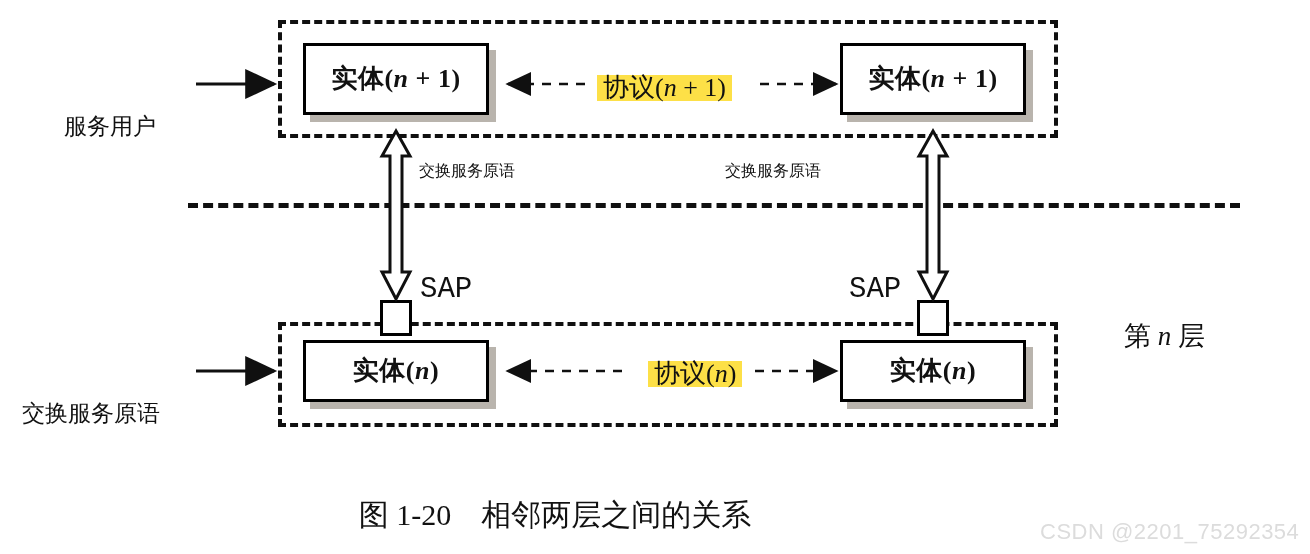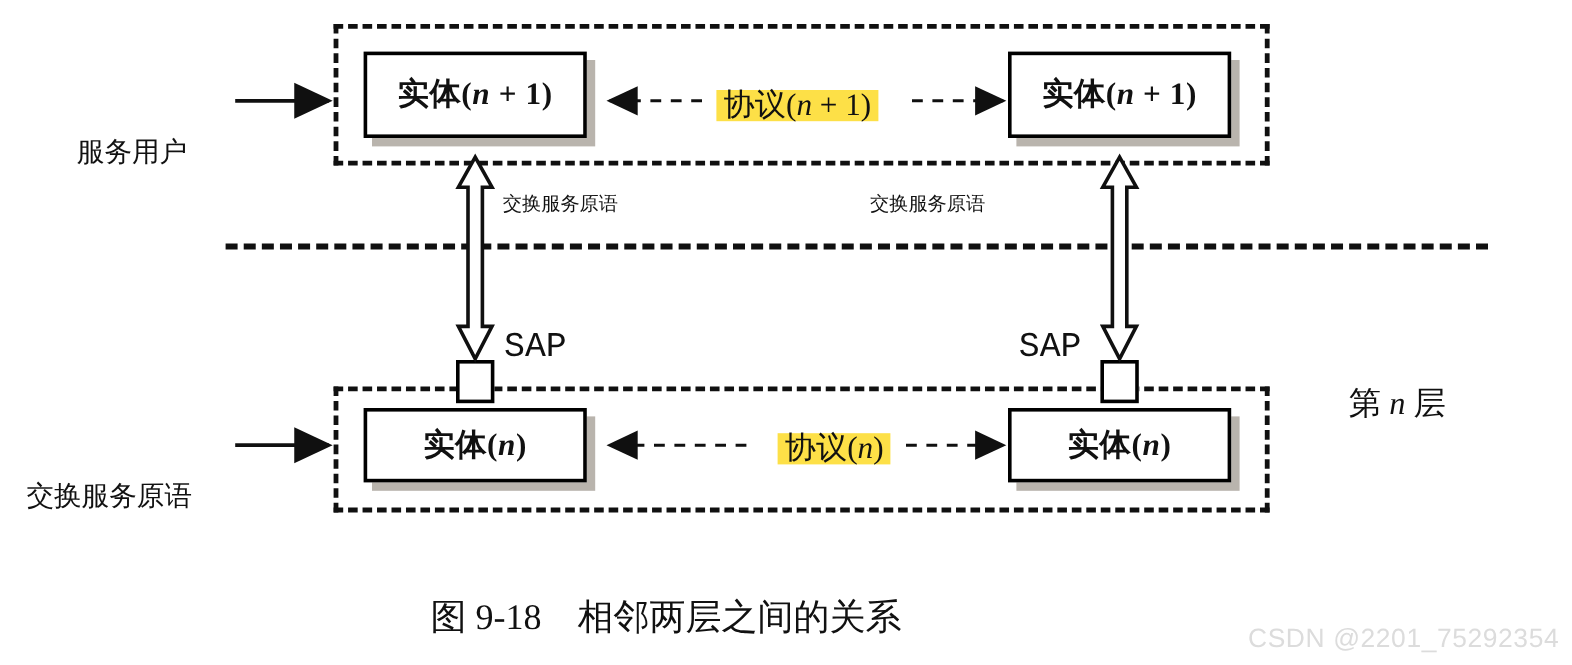--- a/index.html
+++ b/index.html
@@ -243,17 +243,17 @@
 
     <g>
       <path d="M396,131 L410,156 L402,156 L402,272 L410,272 L396,299 L382,272 L390,272 L390,156 L382,156 Z" fill="#ffffff" stroke="#101010" stroke-width="3"></path>
     </g>
 
     <g>
       <path d="M933,131 L947,156 L939,156 L939,272 L947,272 L933,299 L919,272 L927,272 L927,156 L919,156 Z" fill="#ffffff" stroke="#101010" stroke-width="3"></path>
     </g>
   </svg>
 
-  <div id="figure-caption">图 9-18　相邻两层之间的关系</div>
+  <div id="figure-caption">图 1-20　相邻两层之间的关系</div>
 
   <div id="watermark">CSDN @2201_75292354</div>
 
 </div>
 
 </body></html>

